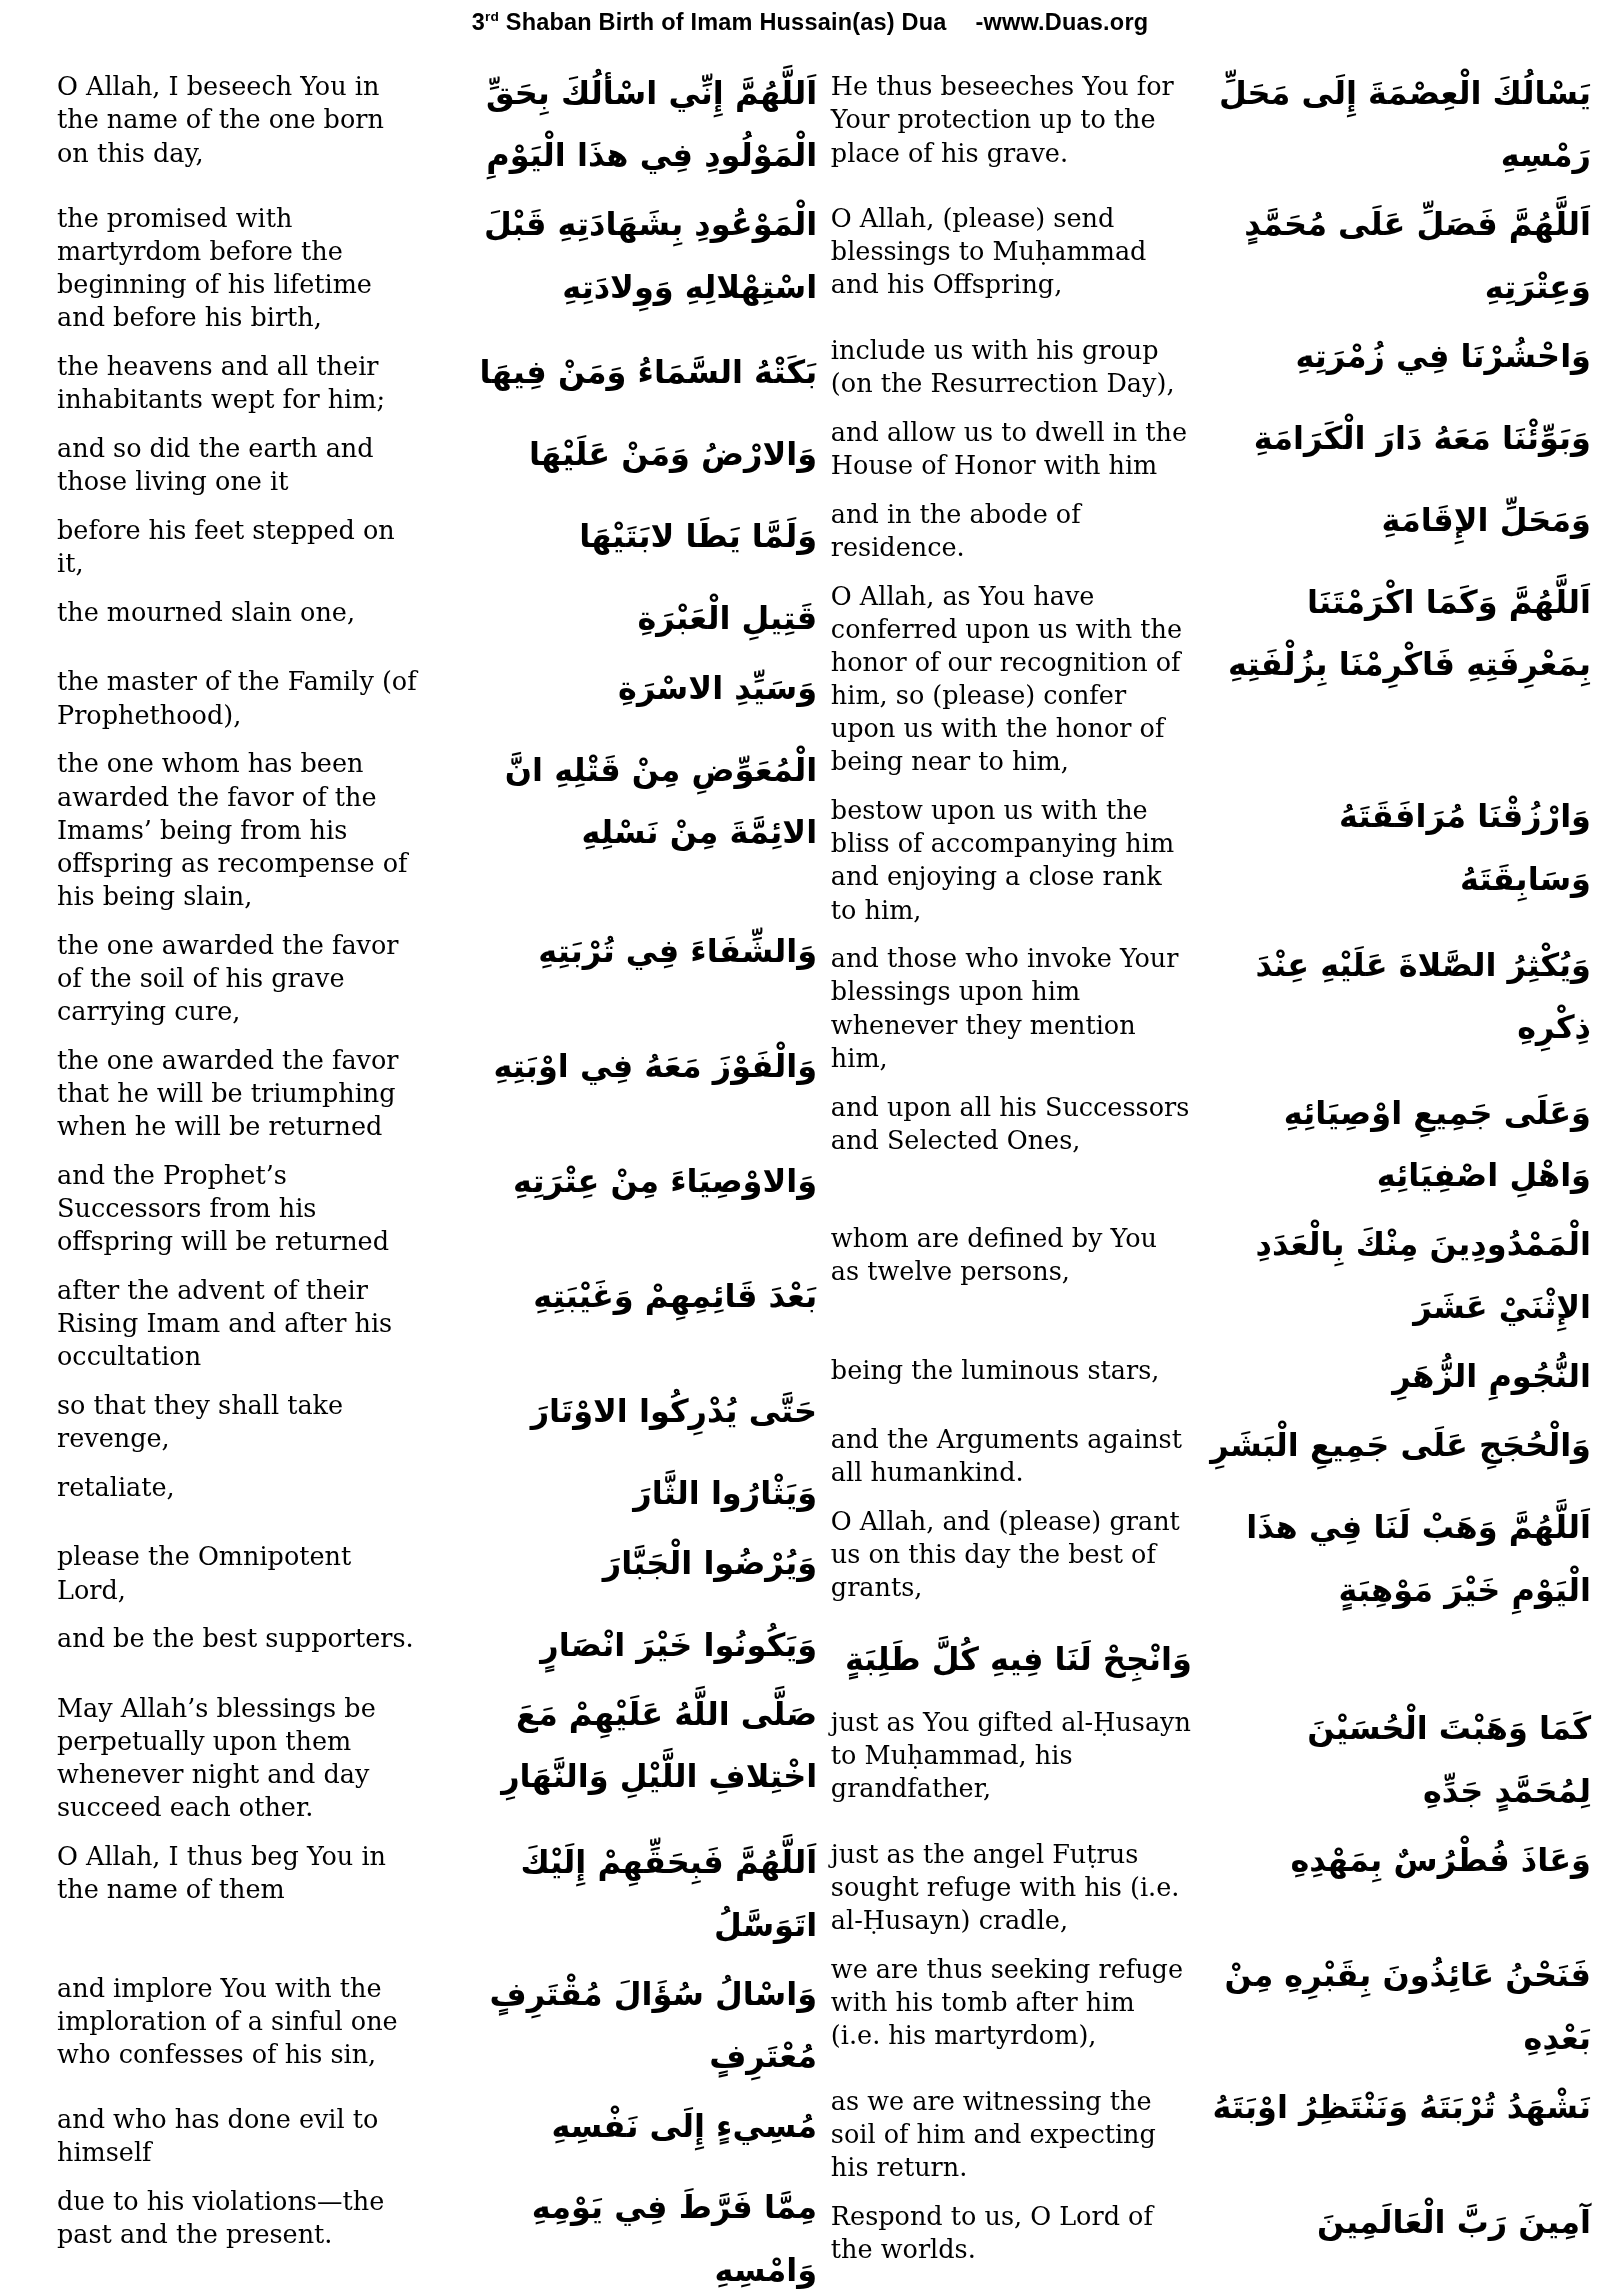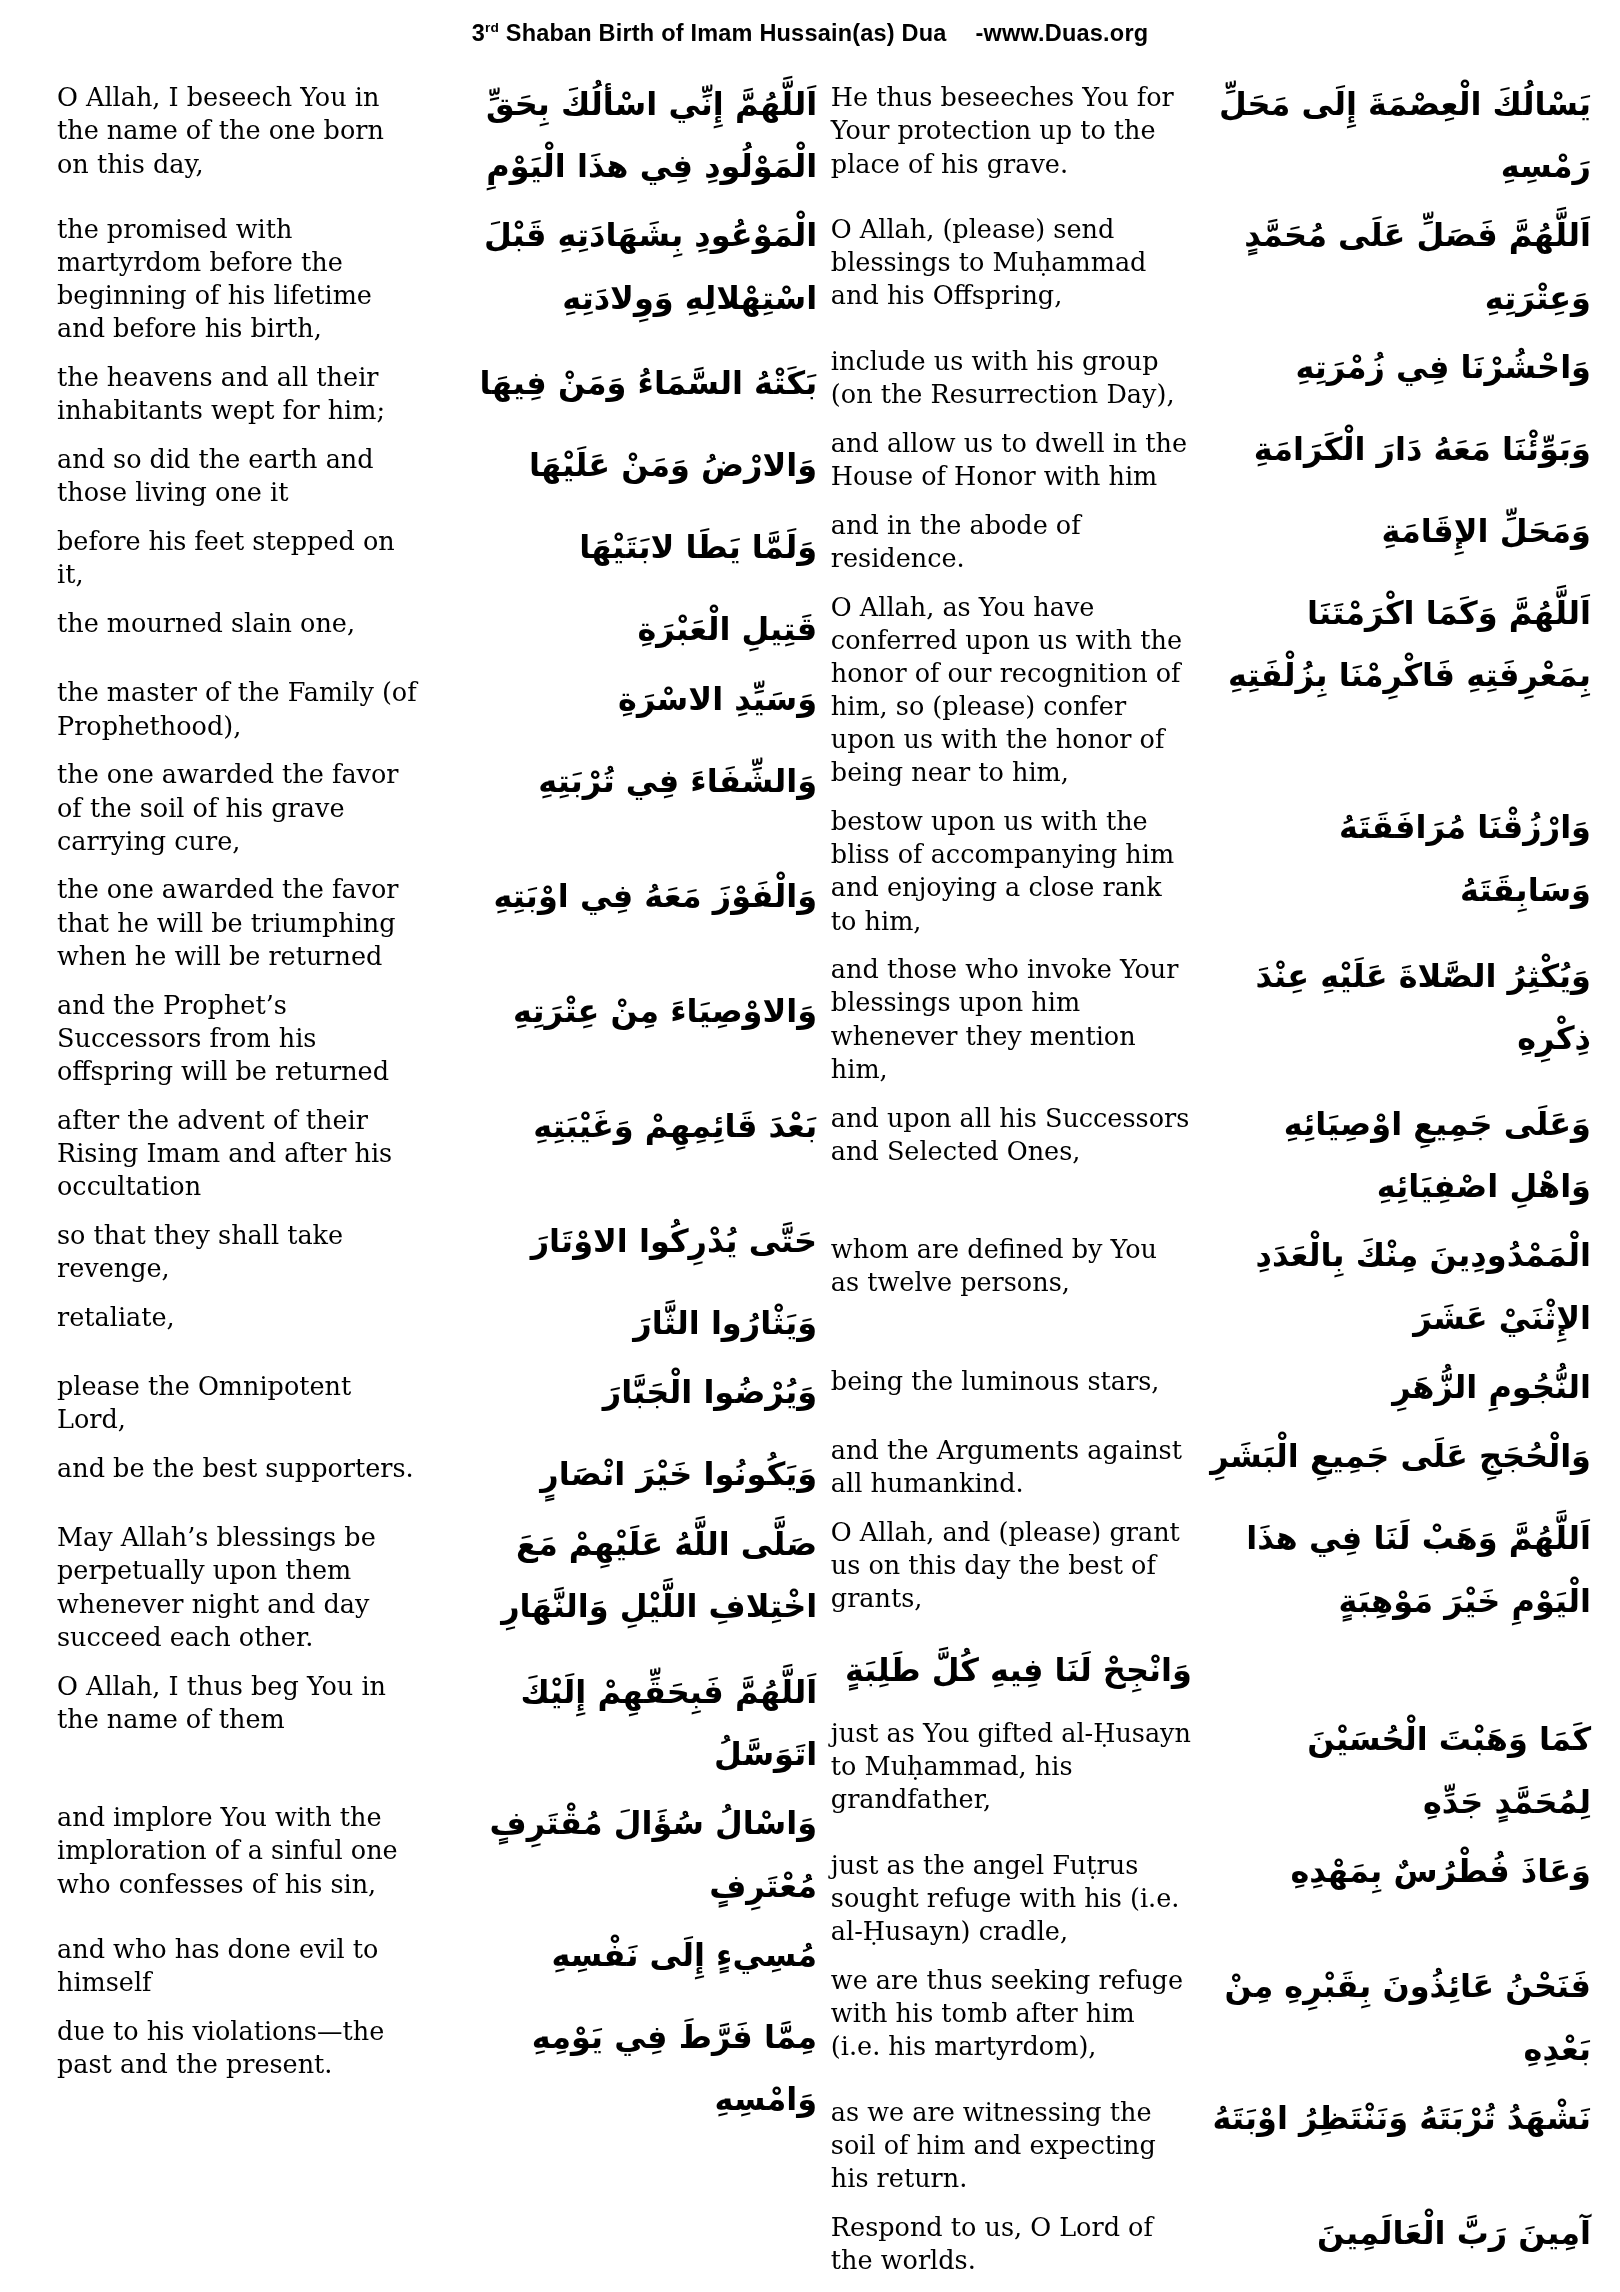--- a/index.html
+++ b/index.html
@@ -12,21 +12,21 @@
     width: 1620px;
     height: 2293px;
     overflow: hidden;
     font-family: "DejaVu Serif", serif;
   }
   .page-title {
     text-align: center;
     font-family: "Liberation Sans", sans-serif;
     font-weight: bold;
     font-size: 23.5px;
-    padding-top: 20px;
+    padding-top: 9px;
     letter-spacing: 0.2px;
   }
   .page-title sup {
     font-size: 13.7px;
     vertical-align: super;
     line-height: 0;
   }
   .title-site {
     margin-left: 29px;
   }
@@ -101,20 +101,24 @@
     <p class="en">the mourned slain one,</p>
     <p class="ar" lang="ar" dir="rtl">قَتِيلِ الْعَبْرَةِ</p>
   </div>
 
   <div class="row">
     <p class="en">the master of the Family (of Prophethood),</p>
     <p class="ar" lang="ar" dir="rtl">وَسَيِّدِ الاسْرَةِ</p>
   </div>
 
 
+  <div class="row">
+    <p class="en">the one whom has been awarded the favor of the Imams’ being from his offspring as recompense of his being slain,</p>
+    <p class="ar" lang="ar" dir="rtl">الْمُعَوِّضِ مِنْ قَتْلِهِ انَّ الائِمَّةَ مِنْ نَسْلِهِ</p>
+  </div>
 
   <div class="row">
     <p class="en">the one awarded the favor of the soil of his grave carrying cure,</p>
     <p class="ar" lang="ar" dir="rtl">وَالشِّفَاءَ فِي تُرْبَتِهِ</p>
   </div>
 
   <div class="row">
     <p class="en">the one awarded the favor that he will be triumphing when he will be returned</p>
     <p class="ar" lang="ar" dir="rtl">وَالْفَوْزَ مَعَهُ فِي اوْبَتِهِ</p>
   </div>

